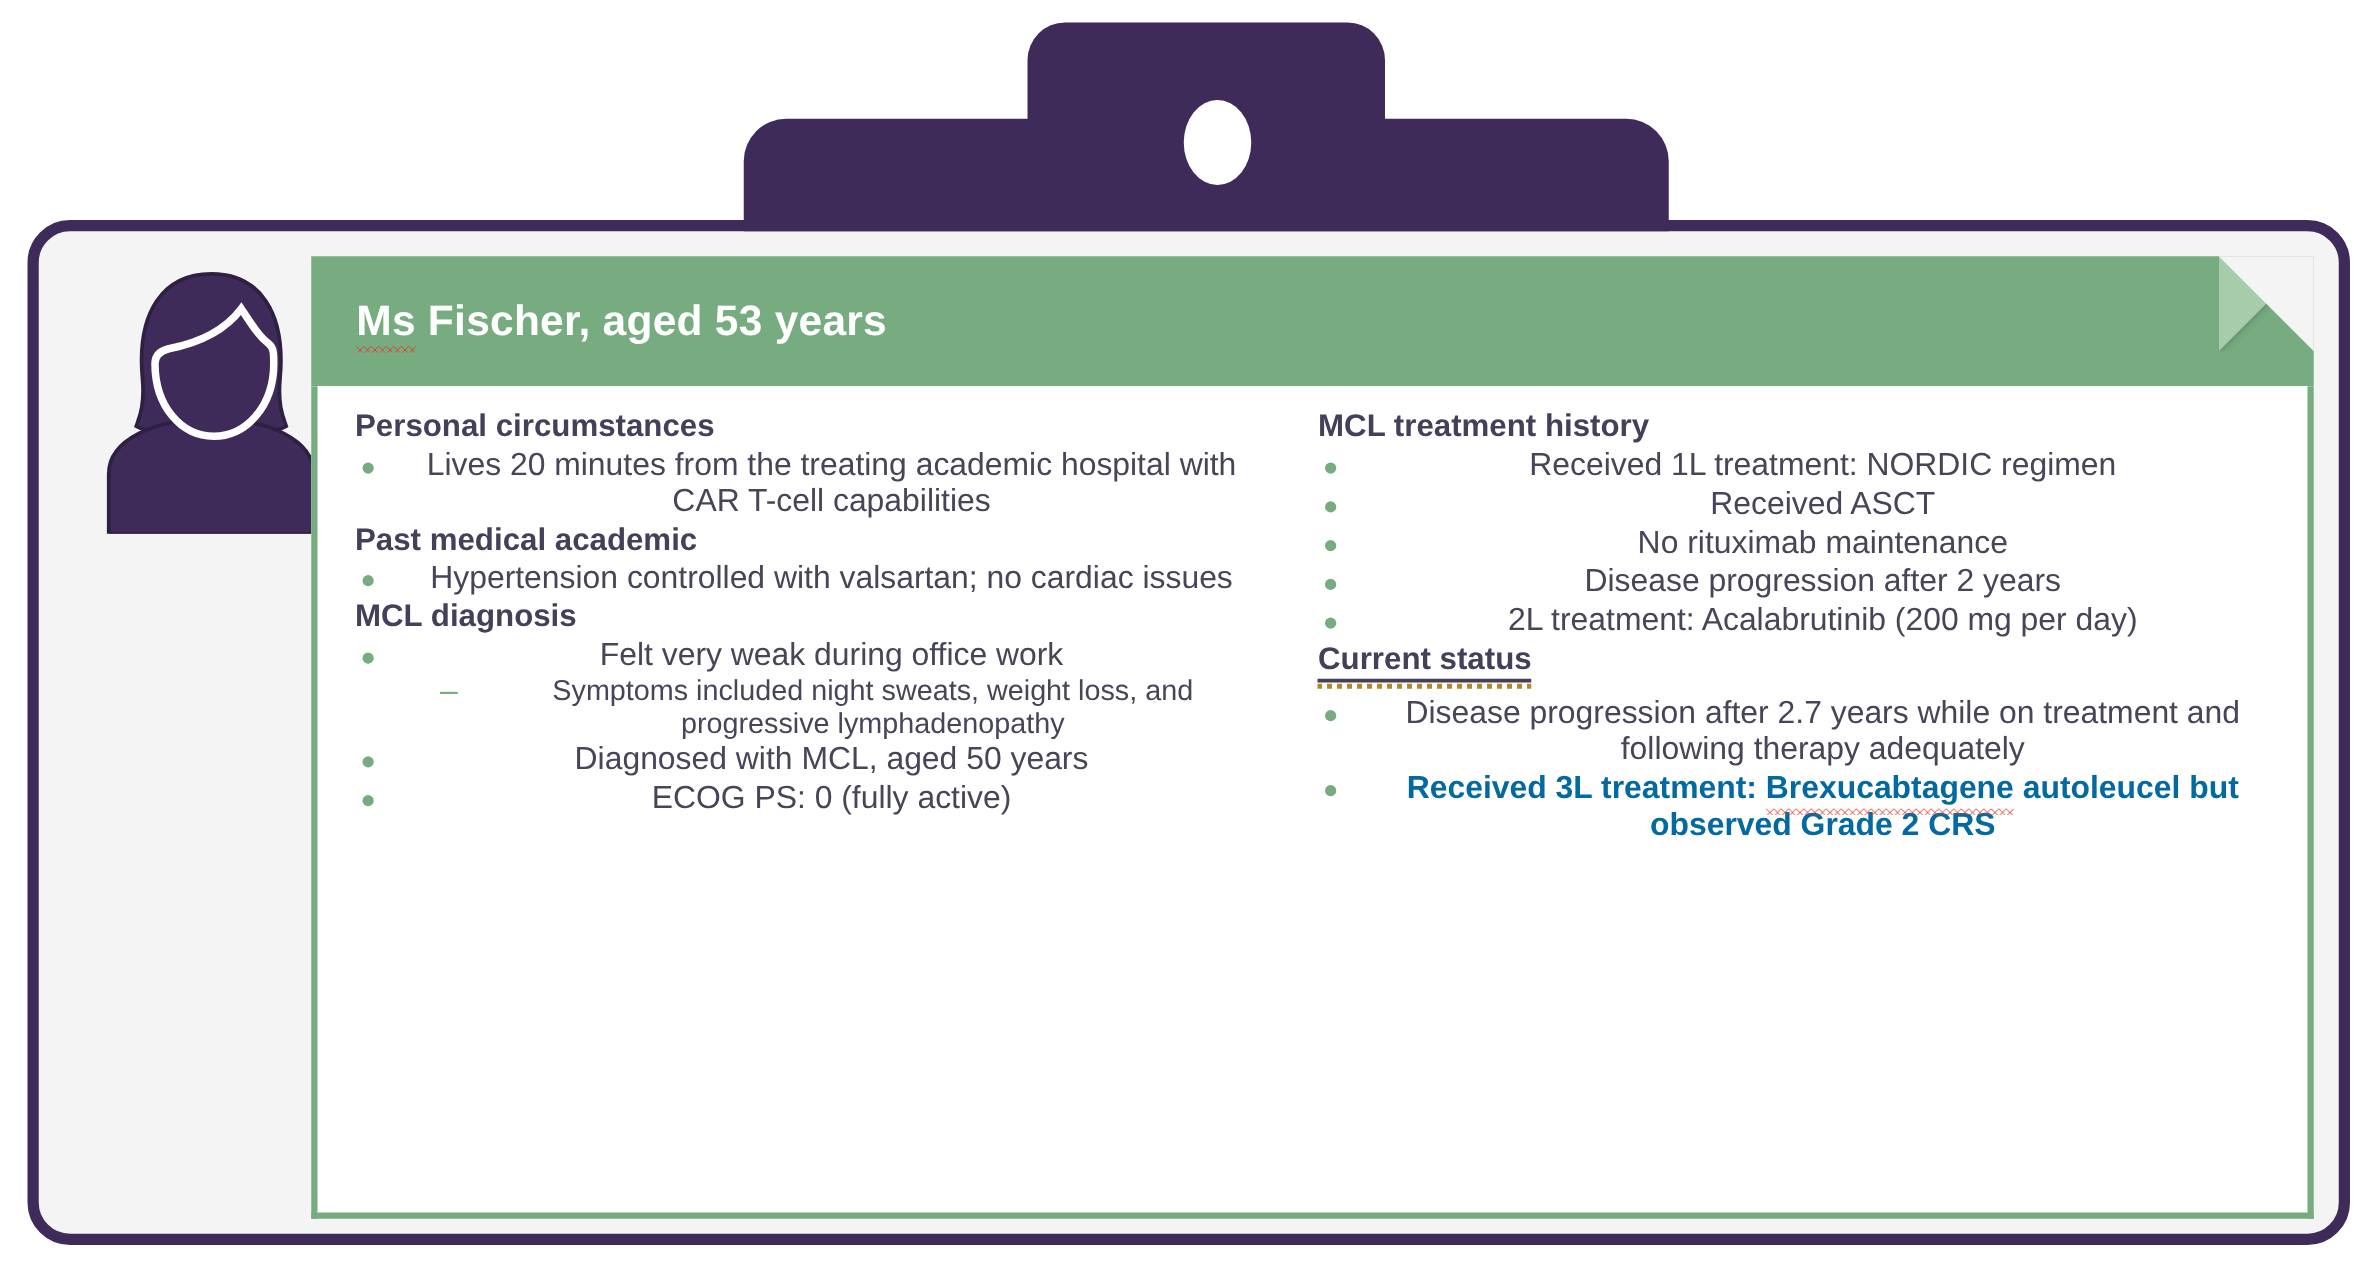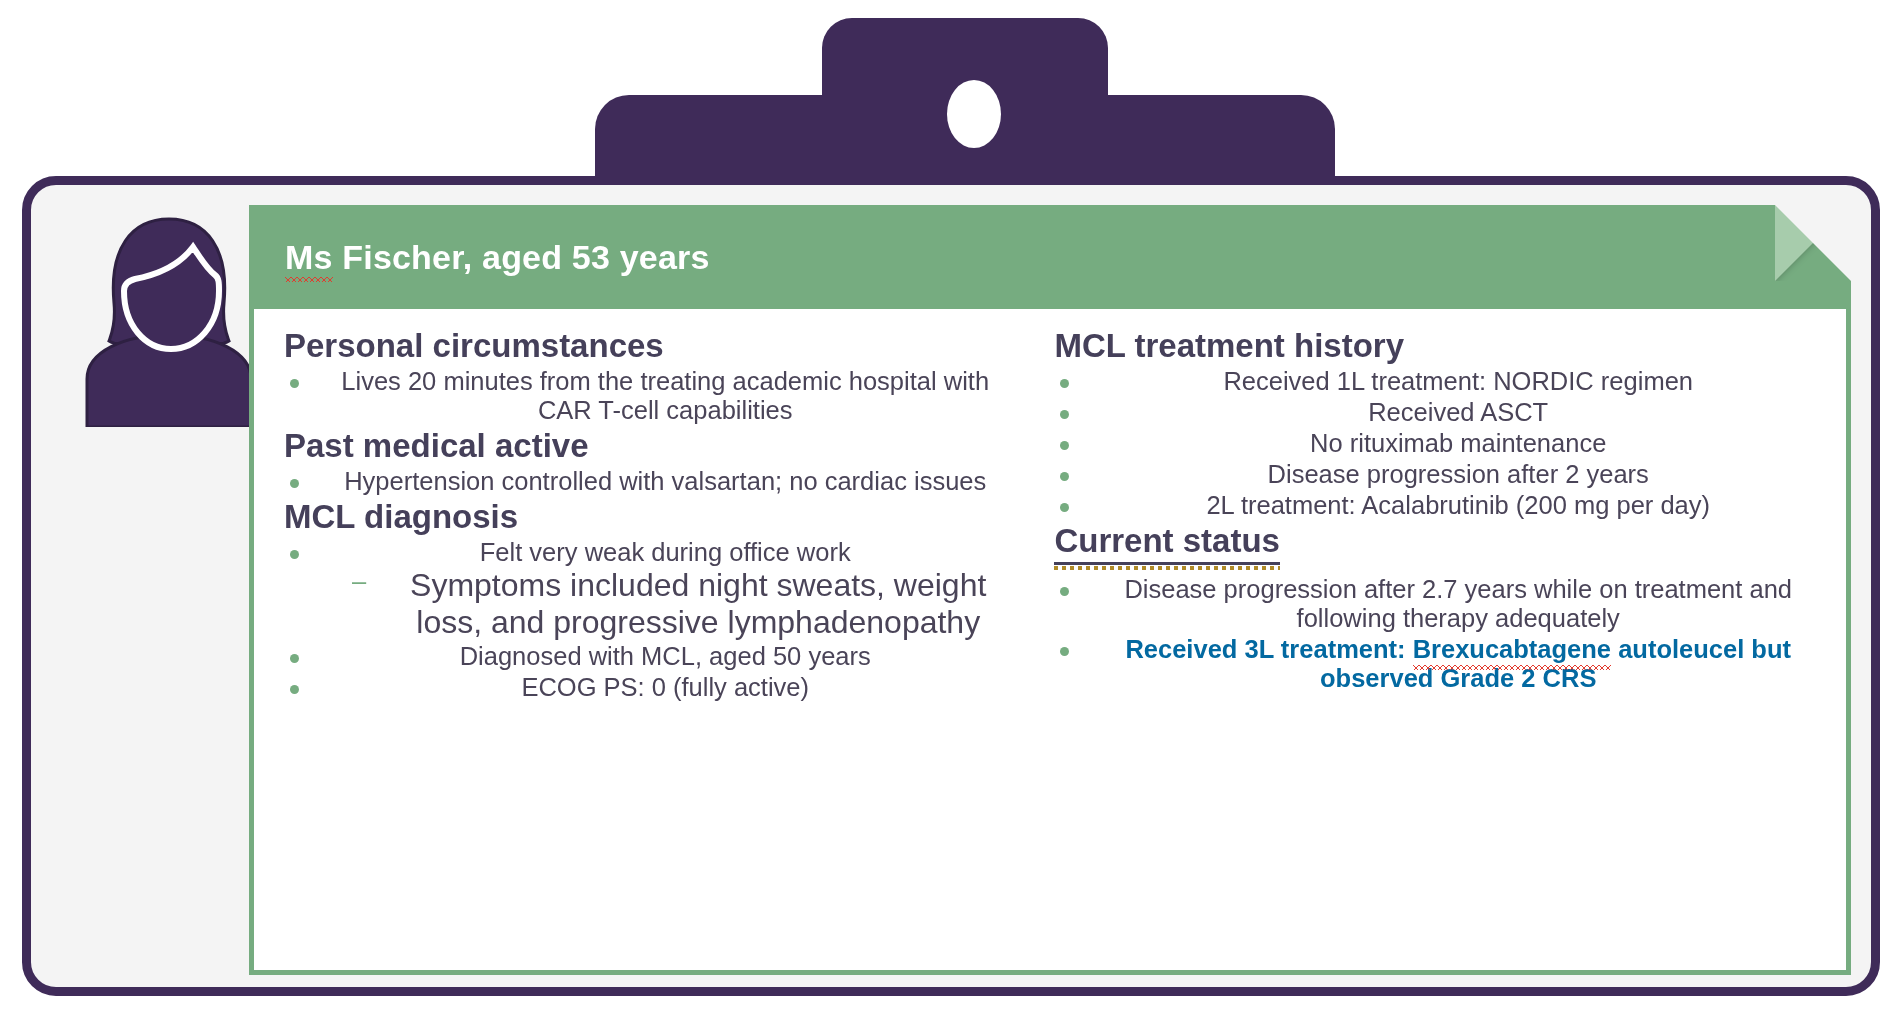--- a/index.html
+++ b/index.html
@@ -154,21 +154,21 @@
 
   .col {
     padding: 0 14px 0 30px;
   }
   .col-left  { width: 790px; }
   .col-right { width: 830px; padding-left: 24px; }
 
   
   .sec-head {
     color: #45405A;
-    font-size: 33px;
+    font-size: 25px;
     font-weight: bold;
     line-height: 1.18;
     margin: 0 0 1px 0;
     white-space: nowrap;
   }
   .sec-head.underlined {
     display: inline-block;
     border-bottom: 3px solid #45405A;
     position: relative;
     padding-bottom: 1px;
@@ -214,21 +214,21 @@
   }
   ul.sub {
     list-style: none;
     margin: 0;
     padding: 0 0 0 36px;
   }
   ul.sub > li {
     position: relative;
     padding-left: 30px;
     color: #4A4458;
-    font-size: 32px;
+    font-size: 23px;
     line-height: 1.14;
     margin: 0 0 2px 0;
   }
   ul.sub > li::before {
     content: "–";
     position: absolute;
     left: 2px;
     top: 0;
     color: #76AC80;
     font-size: 25.5px;
@@ -276,21 +276,21 @@
 
       <div class="paper-body">
 
         <div class="col col-left">
 
           <div class="sec-head">Personal circumstances</div>
           <ul class="bullets">
             <li>Lives 20 minutes from the treating academic hospital with CAR T-cell capabilities</li>
           </ul>
 
-          <div class="sec-head">Past medical active</div>
+          <div class="sec-head">Past medical academic</div>
           <ul class="bullets">
             <li>Hypertension controlled with valsartan; no cardiac issues</li>
           </ul>
 
           <div class="sec-head">MCL diagnosis</div>
           <ul class="bullets">
             <li>
               <span>Felt very weak during office work</span>
               <ul class="sub">
                 <li>Symptoms included night sweats, weight loss, and progressive lymphadenopathy</li>

